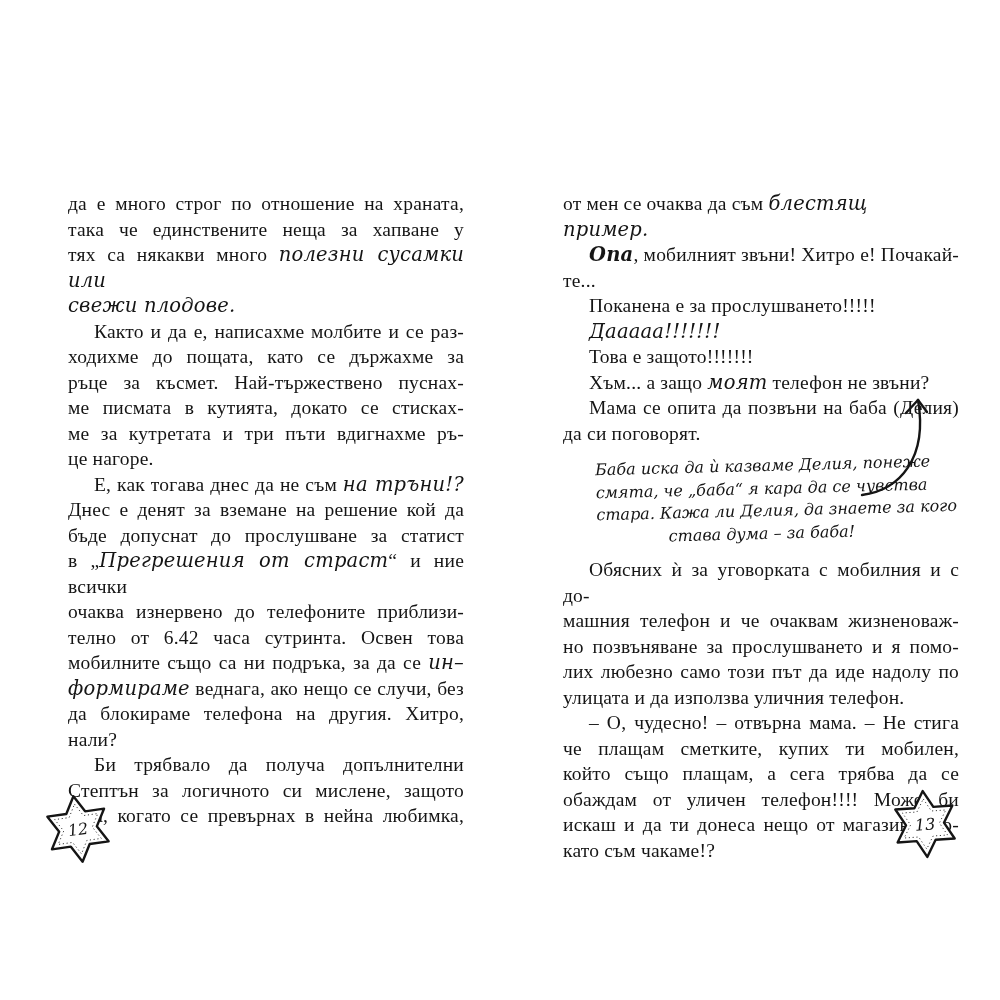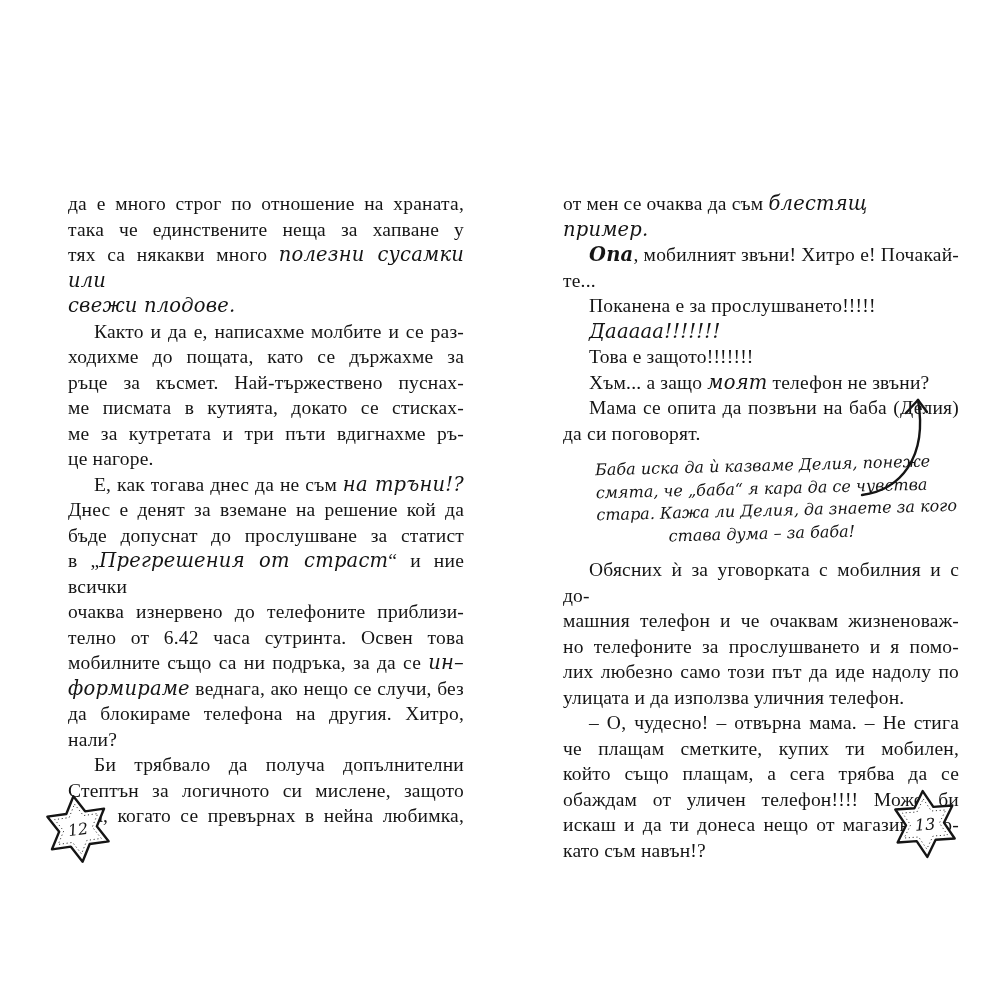--- a/index.html
+++ b/index.html
@@ -114,29 +114,29 @@
       </div>
     <div class="margin-note" id="note-block">
         <div class="note-line">Баба иска да ѝ казваме Делия, понеже</div>
         <div class="note-line">смята, че „баба“ я кара да се чувства</div>
         <div class="note-line">стара. Кажа ли Делия, да знаете за кого</div>
         <div class="note-line">става дума – за баба!</div>
       </div>
     <div id="right-after">
         <div class="line j ind"><span class="seg-normal">Обясних ѝ за уговорката с мобилния и с до-</span></div>
         <div class="line j"><span class="seg-normal">машния телефон и че очаквам жизненоваж-</span></div>
-        <div class="line j"><span class="seg-normal">но телефоните за прослушването и я помо-</span></div>
+        <div class="line j"><span class="seg-normal">но позвъняване за прослушването и я помо-</span></div>
         <div class="line j"><span class="seg-normal">лих любезно само този път да иде надолу по</span></div>
         <div class="line"><span class="seg-normal">улицата и да използва уличния телефон.</span></div>
         <div class="line j ind"><span class="seg-normal">– О, чудесно! – отвърна мама. – Не стига</span></div>
         <div class="line j"><span class="seg-normal">че плащам сметките, купих ти мобилен,</span></div>
         <div class="line j"><span class="seg-normal">който също плащам, а сега трябва да се</span></div>
         <div class="line j"><span class="seg-normal">обаждам от уличен телефон!!!! Може би</span></div>
         <div class="line j"><span class="seg-normal">искаш и да ти донеса нещо от магазина, до-</span></div>
-        <div class="line"><span class="seg-normal">като съм навън!?</span></div>
+        <div class="line"><span class="seg-normal">като съм чакаме!?</span></div>
       </div>
   </div>
 
   <svg id="arrow-svg" viewBox="0 0 100 140" fill="none" xmlns="http://www.w3.org/2000/svg">
     <path d="M 17 117 C 55 112, 83 80, 73 22" stroke="#151515" stroke-width="2.4" stroke-linecap="round"></path>
     <path d="M 73 22 L 61 35" stroke="#151515" stroke-width="2.4" stroke-linecap="round"></path>
     <path d="M 73 22 L 82 34" stroke="#151515" stroke-width="2.4" stroke-linecap="round"></path>
   </svg>
 
   <div class="page-star" id="star-left">

